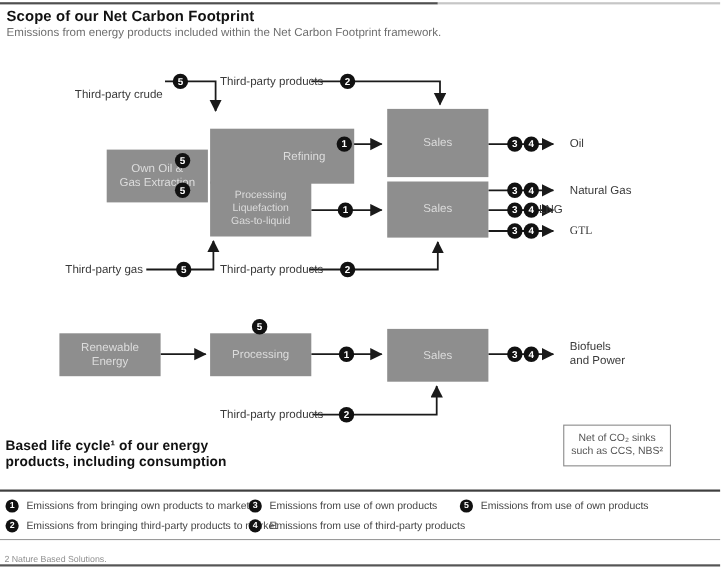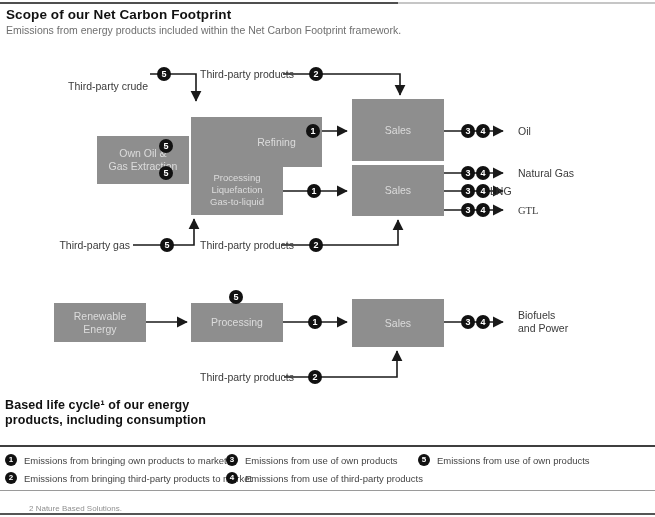--- a/index.html
+++ b/index.html
@@ -138,20 +138,24 @@
   <div class="badge" style="left:309px;top:238px;">2</div>
   <div class="badge" style="left:229px;top:290px;">5</div>
   <div class="badge" style="left:308px;top:315px;">1</div>
   <div class="badge" style="left:461px;top:315px;">3</div>
   <div class="badge" style="left:476px;top:315px;">4</div>
   <div class="badge" style="left:308px;top:370px;">2</div>
 
   <div class="lifecycle">Based life cycle¹ of our energy
 products, including consumption</div>
 
+  <div class="co2box">
+    <span>Net of CO₂ sinks
+such as CCS, NBS²</span>
+  </div>
 
   <div class="hline" style="top:445px;height:2px;background:#3f3f3f;"></div>
 
   <div class="litem" style="left:5px;top:454px;">
     <span class="lnum">1</span>
     <span class="ltext">Emissions from bringing own products to market</span>
   </div>
   <div class="litem" style="left:5px;top:472px;">
     <span class="lnum">2</span>
     <span class="ltext">Emissions from bringing third-party products to market</span>
@@ -163,16 +167,16 @@
   <div class="litem" style="left:226px;top:472px;">
     <span class="lnum">4</span>
     <span class="ltext">Emissions from use of third-party products</span>
   </div>
   <div class="litem" style="left:418px;top:454px;">
     <span class="lnum">5</span>
     <span class="ltext">Emissions from use of own products</span>
   </div>
 
   <div class="hline" style="top:490px;height:1px;background:#9a9a9a;"></div>
-  <div class="fnote" style="top:504px;margin-left:25px;">2 Nature Based Solutions.</div>
+  <div class="fnote" style="top:504px;">2 Nature Based Solutions.</div>
   <div class="hline" style="top:513px;height:2px;background:#555;"></div>
 
 </div>
 
 </body></html>

